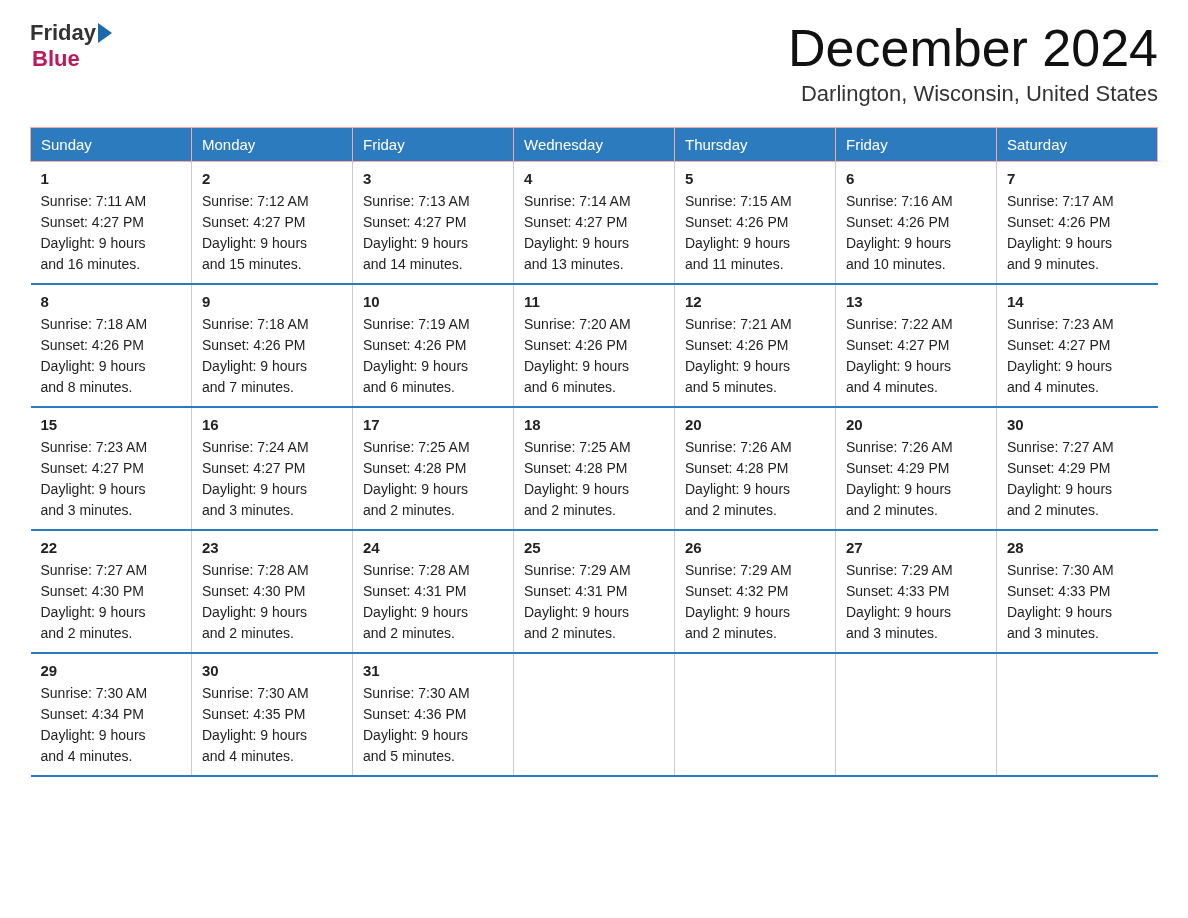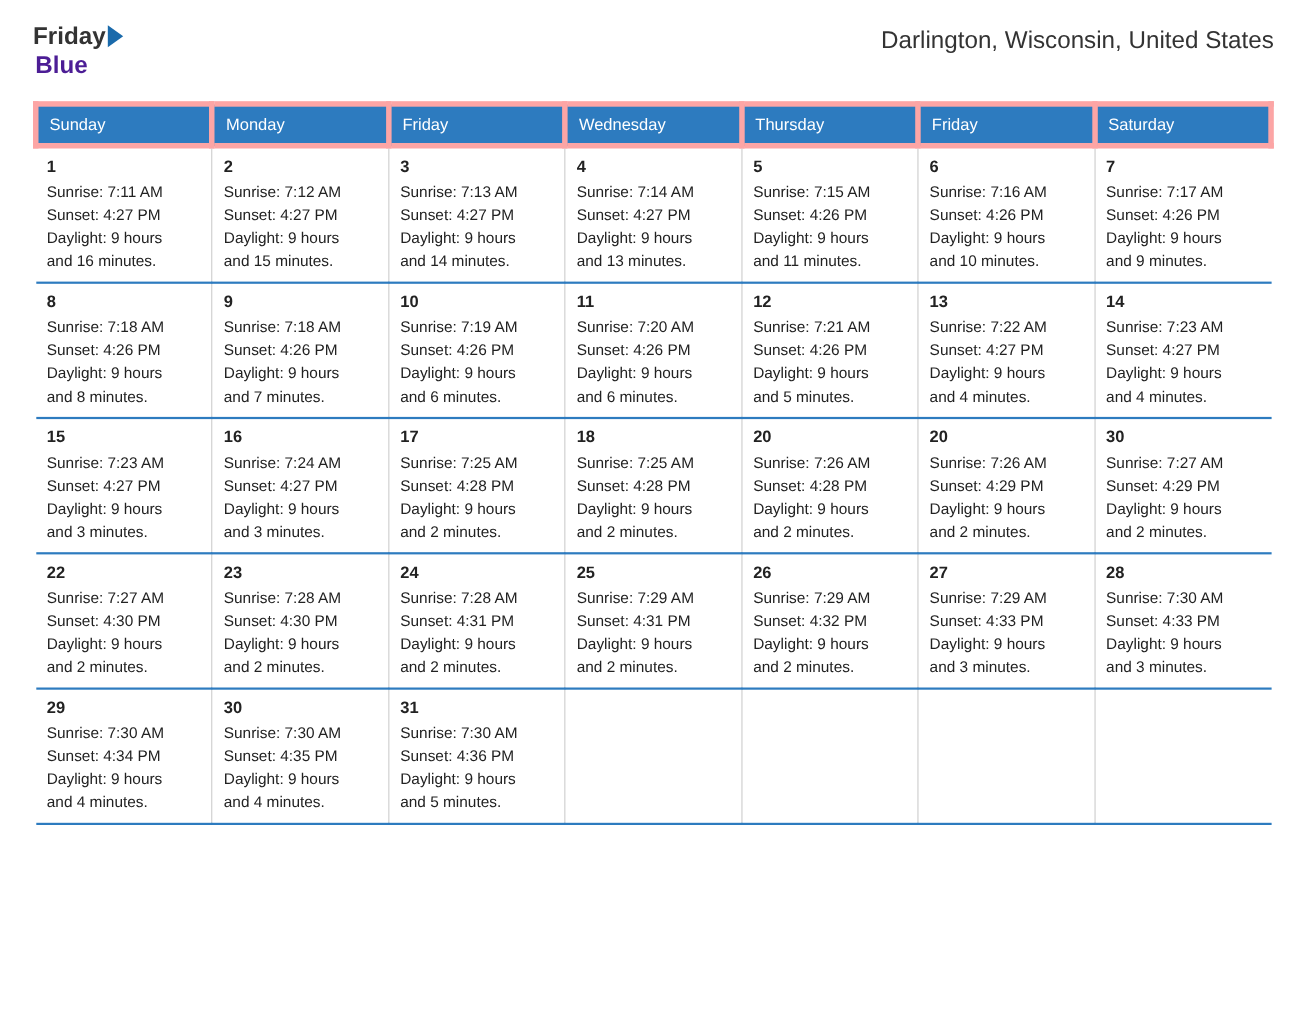--- a/index.html
+++ b/index.html
@@ -40,21 +40,21 @@
       width: 0;
       height: 0;
       border-left: 14px solid #1a6aab;
       border-top: 10px solid transparent;
       border-bottom: 10px solid transparent;
       margin: 0 2px;
       display: inline-block;
     }
 
     .logo-blue {
-      color: #4c1d95;
+      color: #be185d;
       font-size: 22px;
       font-weight: bold;
     }
 
     .title-section {
       text-align: right;
     }
 
     .calendar-title {
       font-size: 52px;
@@ -77,21 +77,21 @@
     .calendar thead tr {
       background-color: #2d7bbf;
     }
 
     .calendar thead th {
       color: white;
       font-size: 15px;
       font-weight: normal;
       padding: 8px 10px;
       text-align: left;
-      border: 5px solid #fca5a5;
+      border: 1px solid #fca5a5;
     }
 
     .calendar tbody tr {
       border-bottom: 2px solid #2d7bbf;
     }
 
     .calendar tbody td {
       vertical-align: top;
       padding: 8px 10px;
       font-size: 13px;
@@ -129,20 +129,21 @@
   <div class="logo">
     <div class="logo-text">
       <span class="logo-general">Friday</span>
       <span class="logo-triangle"></span>
     </div>
     <div style="margin-left: 0; padding-left: 2px;">
       <span class="logo-blue">Blue</span>
     </div>
   </div>
   <div class="title-section">
+    <div class="calendar-title">December 2024</div>
     <div class="calendar-subtitle">Darlington, Wisconsin, United States</div>
   </div>
 </div>
 
 <table class="calendar">
   <thead>
     <tr>
     <th>Sunday</th>
         <th>Monday</th>
         <th>Friday</th>

